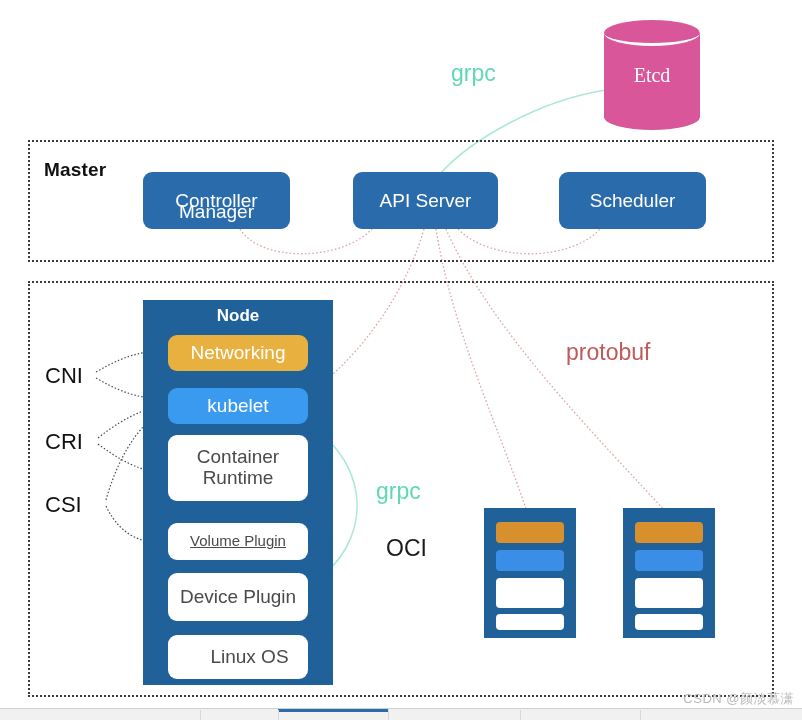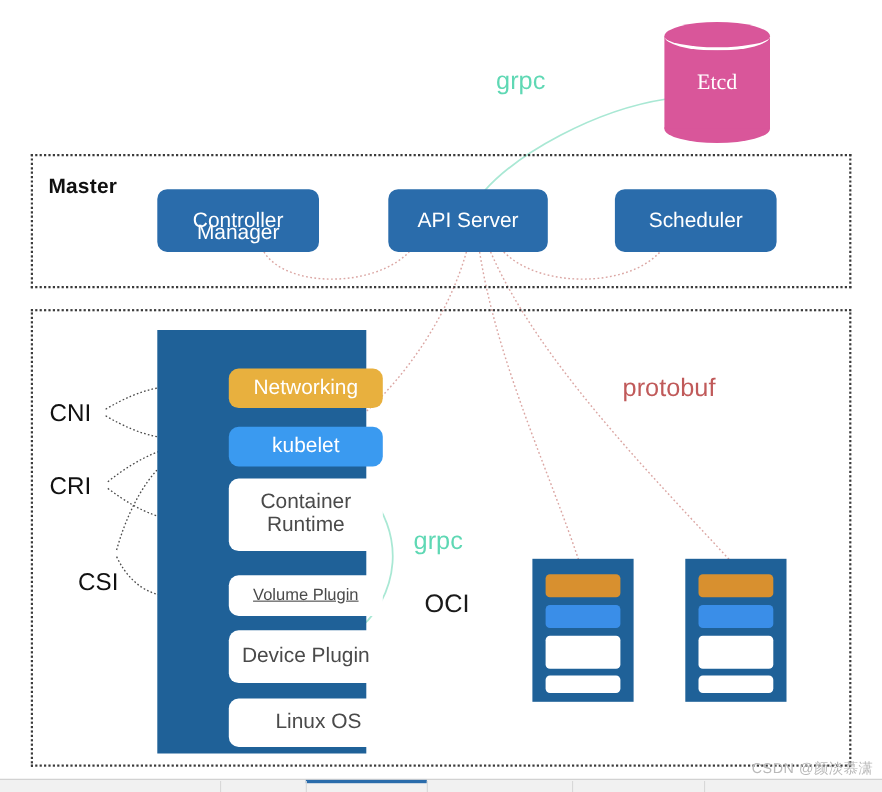--- a/index.html
+++ b/index.html
@@ -120,21 +120,20 @@
   }
   .node-item {
     position: absolute;
     border-radius: 9px;
     display: flex;
     align-items: center;
     justify-content: center;
     text-align: center;
     box-sizing: border-box;
     line-height: 1.1;
-    margin-left: 40px;
   }
   .ni-networking { background: #e8b03e; color: #ffffff; font-size: 19px; font-weight: 500; }
   .ni-kubelet    { background: #3a9af0; color: #ffffff; font-size: 19px; font-weight: 500; }
   .ni-white      { background: #ffffff; color: #4a4a4a; font-size: 19px; font-weight: 400; }
   .ni-small      { font-size: 15px; }
 
   
   .iface-label {
     position: absolute;
     color: #111111;
@@ -261,20 +260,21 @@
   </div>
 
   <div class="cp-box" style="left:559px; top:172px; width:147px; height:57px;">
     <span>Scheduler</span>
   </div>
 
   <div class="group-frame" style="left:28px; top:281px; width:746px; height:416px;"></div>
 
   <div class="node-panel" style="left:143px; top:300px; width:190px; height:385px;">
   </div>
+  <div class="node-heading" style="left:143px; top:306px; width:190px;">Node</div>
 
   <div class="node-item ni-networking" style="left:168px; top:335px; width:140px; height:36px;">
     <span>Networking</span>
   </div>
 
   <div class="node-item ni-kubelet" style="left:168px; top:388px; width:140px; height:36px;">
     <span>kubelet</span>
   </div>
 
   <div class="node-item ni-white" style="left:168px; top:435px; width:140px; height:66px; flex-direction:column;">
@@ -289,21 +289,21 @@
   <div class="node-item ni-white" style="left:168px; top:573px; width:140px; height:48px;">
     <span>Device Plugin</span>
   </div>
 
   <div class="node-item ni-white" style="left:168px; top:635px; width:140px; height:44px;padding-left:23px;">
     <span>Linux OS</span>
   </div>
 
   <div class="iface-label" style="left:45px; top:363px;">CNI</div>
   <div class="iface-label" style="left:45px; top:429px;">CRI</div>
-  <div class="iface-label" style="left:45px; top:516px;margin-left:26px;">CSI</div>
+  <div class="iface-label" style="left:45px; top:492px;">CSI</div>
 
   <div class="proto-label proto-protobuf" style="left:566px; top:339px;">protobuf</div>
 
   <div class="proto-label proto-grpc" style="left:376px; top:478px;">grpc</div>
 
   <div class="proto-label proto-oci" style="left:386px; top:535px;">OCI</div>
 
   <div class="pod" style="left:484px; top:508px; width:92px; height:130px;">
     <div class="pod-layer pl-orange" style="left:12px; top:14px; width:68px; height:21px;"></div>
     <div class="pod-layer pl-blue" style="left:12px; top:42px; width:68px; height:21px;"></div>

